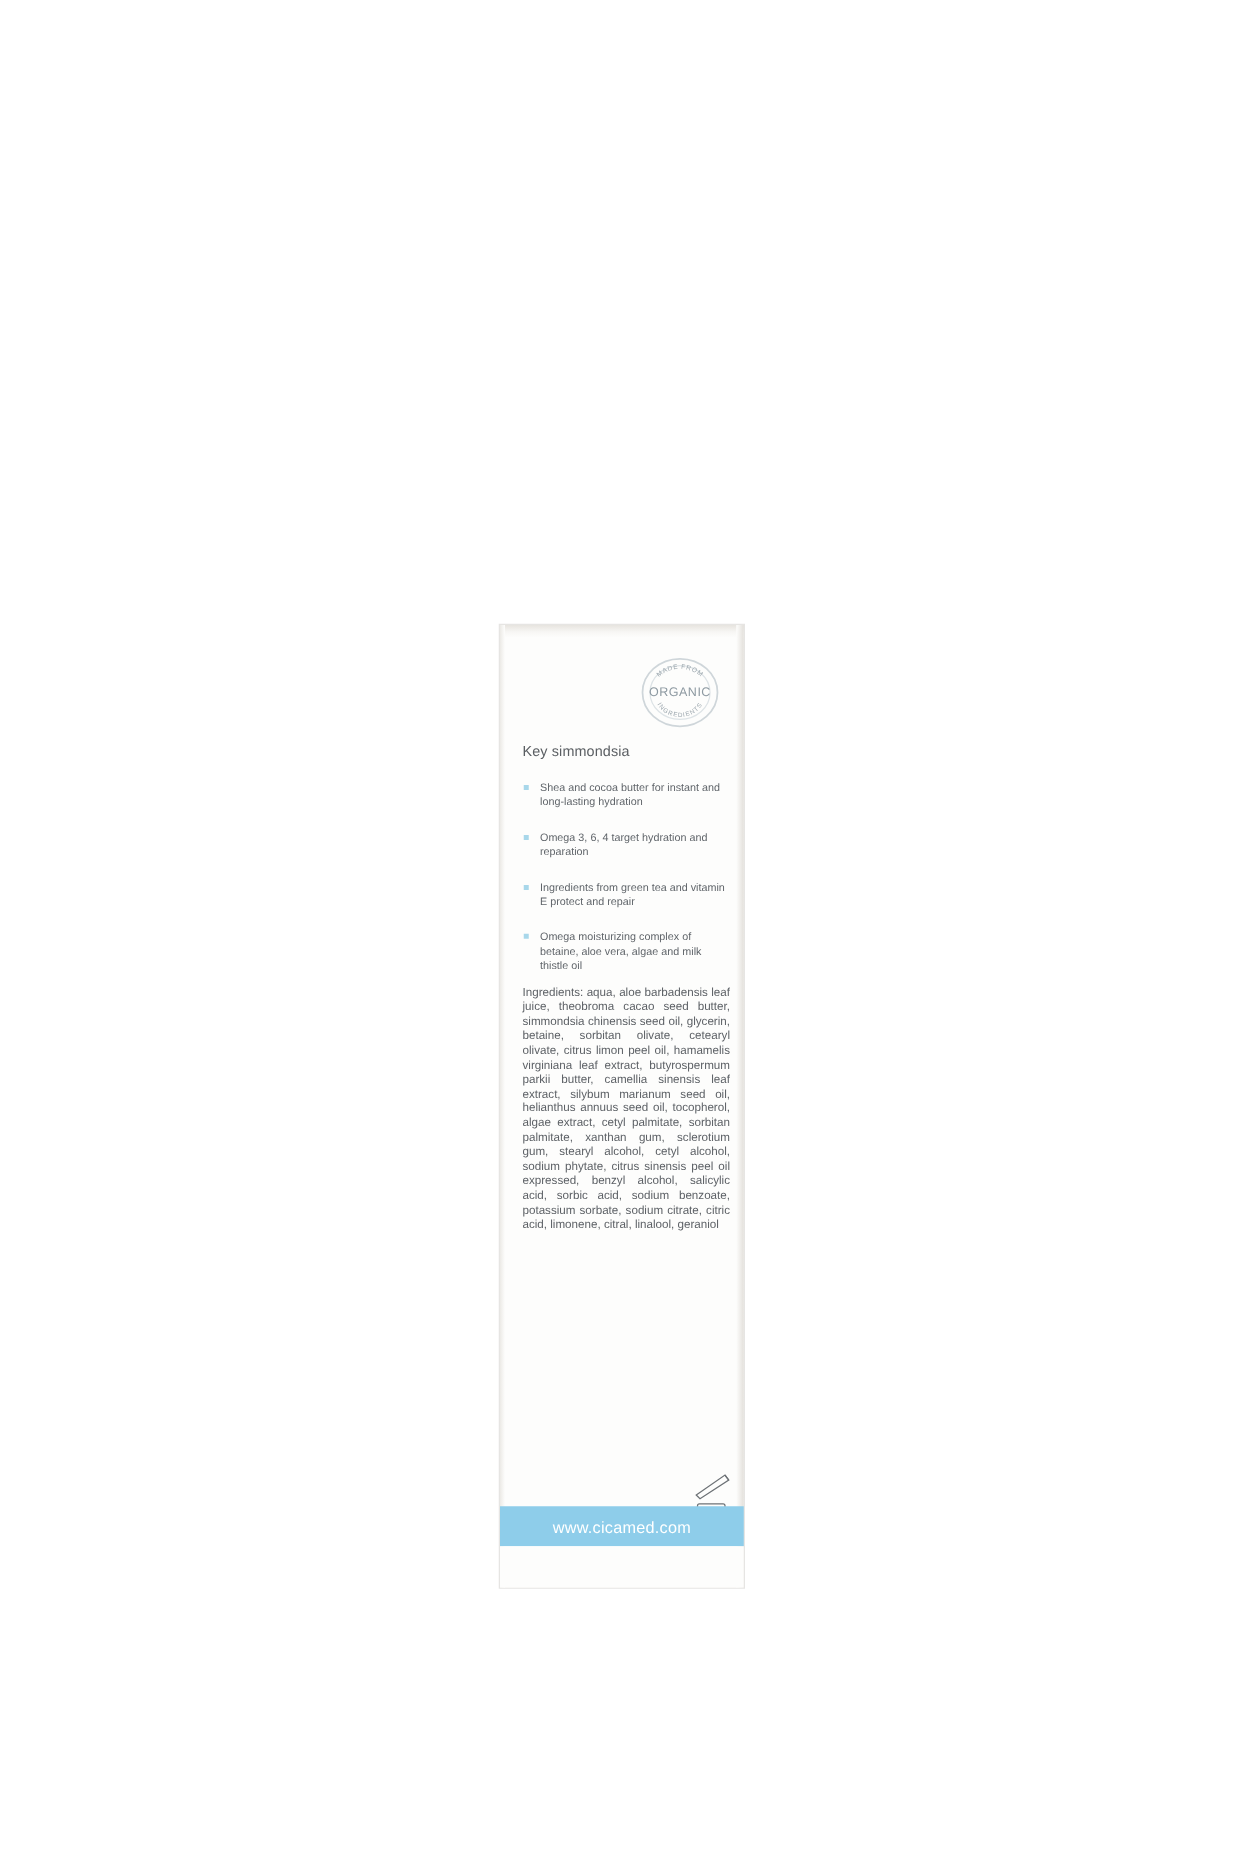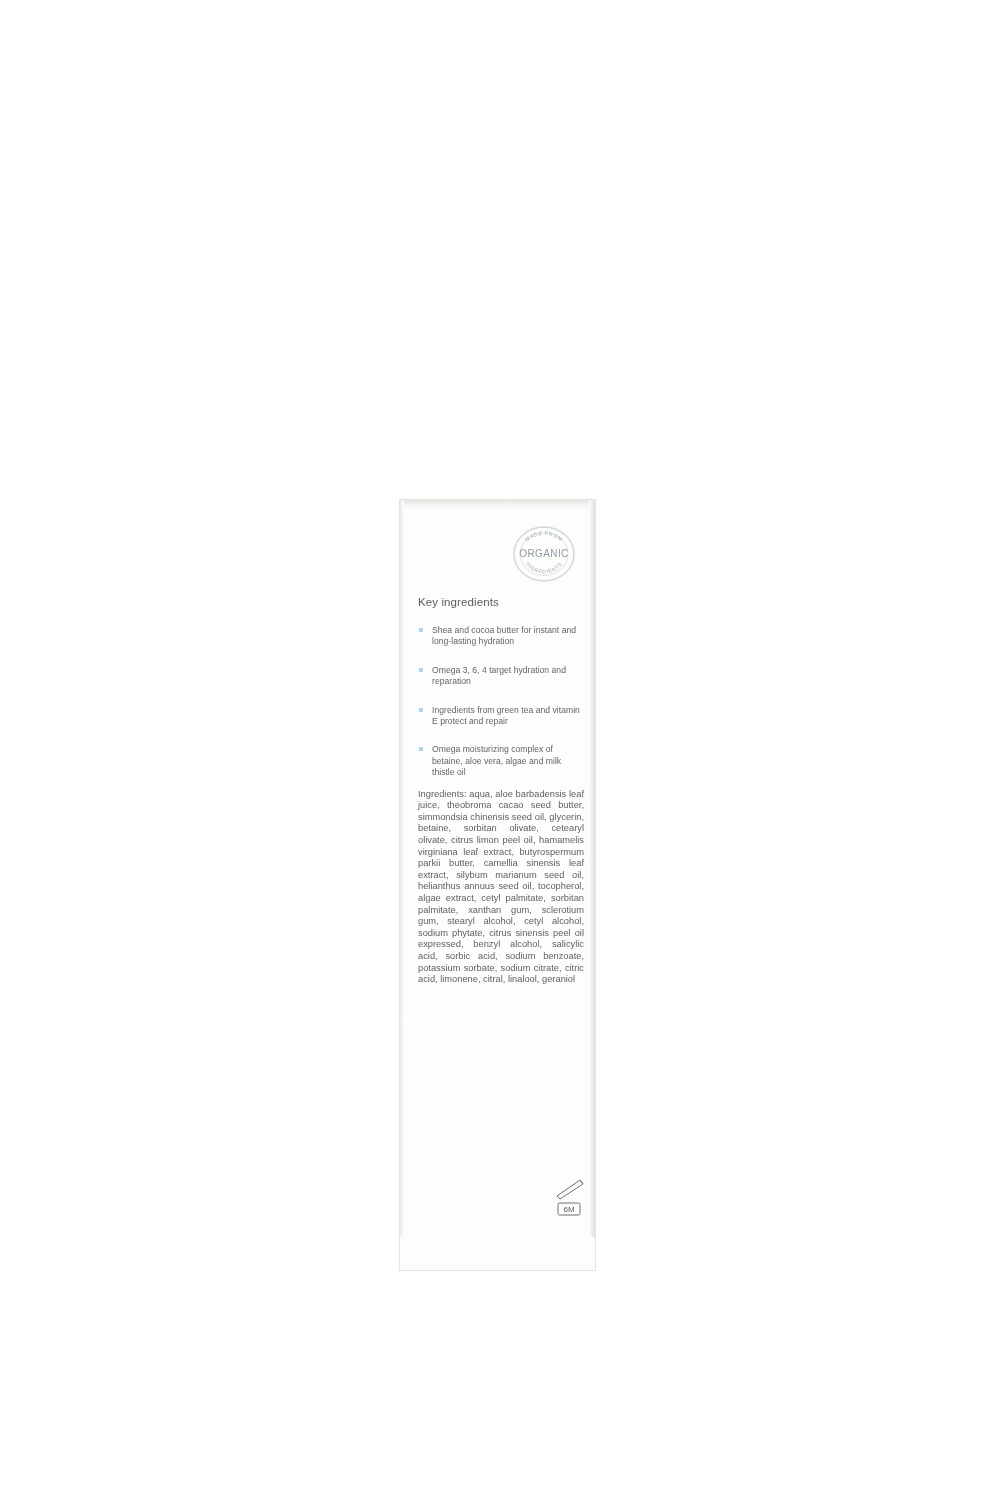--- a/index.html
+++ b/index.html
@@ -182,21 +182,21 @@
       </text>
       <text x="39" y="34" font-family="Liberation Sans, sans-serif" font-size="10" fill="#8d99a1" text-anchor="middle" letter-spacing="0.4">ORGANIC</text>
       <text font-family="Liberation Sans, sans-serif" font-size="5" fill="#9aa5ac" letter-spacing="0.8">
         <textPath href="#arcBot" startOffset="50%" text-anchor="middle">INGREDIENTS</textPath>
       </text>
     </svg>
   </div>
 
   <div class="panel-content">
 
-    <h2 class="section-title">Key ingredients</h2>
+    <h2 class="section-title">Key simmondsia</h2>
 
     <ul class="key-list">
       <li>
         <span class="bullet-square"></span>
         <span>Shea and cocoa butter for instant and long-lasting hydration</span>
       </li>
       <li>
         <span class="bullet-square"></span>
         <span>Omega 3, 6, 4 target hydration and reparation</span>
       </li>
@@ -216,15 +216,18 @@
 
   <div id="pao-symbol">
     <svg width="32" height="40" viewBox="0 0 32 40" xmlns="http://www.w3.org/2000/svg">
       <path d="M3 18 L26 2 L29 6 L6 21 Z" fill="none" stroke="#6d7276" stroke-width="1"></path>
       <path d="M26 2 L29 6" fill="none" stroke="#6d7276" stroke-width="1"></path>
       <rect x="4" y="25" width="22" height="12" rx="1.5" fill="none" stroke="#6d7276" stroke-width="1"></rect>
       <text x="15" y="34" font-family="Liberation Sans, sans-serif" font-size="8" fill="#5d6166" text-anchor="middle">6M</text>
     </svg>
   </div>
 
+  <div id="website-band">
+    <span class="url">www.cicamed.com</span>
+  </div>
 
   <div id="bottom-white"></div>
 </div>
 
 </body></html>

